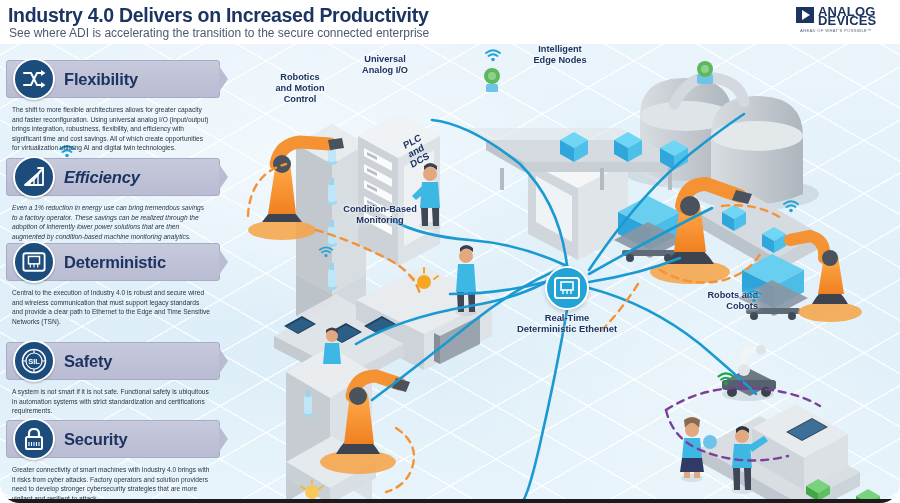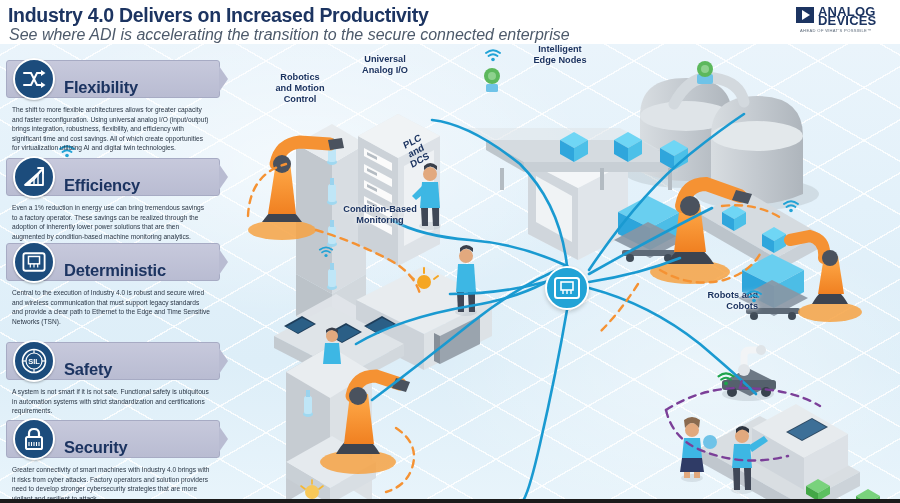--- a/index.html
+++ b/index.html
@@ -8,40 +8,40 @@
     width: 900px; height: 503px;
     font-family: "Liberation Sans", sans-serif;
     background: #ffffff;
     overflow: hidden;
   }
   #page {
     position: relative;
     width: 900px; height: 503px;
     overflow: hidden;
     background: #ffffff;
+    border-radius: 20px;
   }
 
   
   #header {
     position: absolute; left: 0; top: 0;
     width: 900px; height: 44px;
     background: #ffffff;
     z-index: 50;
   }
   #title {
     position: absolute; left: 8px; top: 4px;
     font-size: 19.5px; font-weight: bold;
     color: #1c3461; letter-spacing: -0.3px;
     white-space: nowrap;
   }
   #subtitle {
     position: absolute; left: 9px; top: 26px;
-    font-size: 16px; color: #4d5a6b;
+    font-size: 12px; color: #4d5a6b;
     white-space: nowrap;
-    font-style: italic;
   }
   
   #adi-logo {
     position: absolute; right: 8px; top: 6px;
     width: 96px; height: 30px;
   }
   #adi-mark {
     position: absolute; left: 0; top: 1px;
     width: 18px; height: 16px;
     background: #1c3461;
@@ -94,21 +94,21 @@
     width: 900px; height: 4px; background: #1b1b1b; z-index: 80;
   }
 
   
   .panel { position: absolute; left: 6px; width: 214px; z-index: 40; }
   .panel-head {
     position: relative; height: 38px;
     background: linear-gradient(180deg, #c7c9dc 0%, #b9bcd2 100%);
     border: 1px solid #a7abc4;
     border-radius: 3px;
-    display: flex; align-items: flex-end;
+    display: flex; align-items: center;
   }
   .panel-head::after {
     content: ""; position: absolute; right: -9px; top: 5px;
     width: 0; height: 0;
     border-left: 9px solid #b9bcd2;
     border-top: 13px solid transparent;
     border-bottom: 13px solid transparent;
   }
   .panel-icon {
     position: absolute; left: 6px; top: -3px;
@@ -553,20 +553,23 @@
       <svg width="26" height="22" viewBox="0 0 26 22">
         <rect x="1" y="1" width="24" height="20" rx="2.5" fill="none" stroke="#ffffff" stroke-width="2"></rect>
         <rect x="7" y="5" width="12" height="8" fill="none" stroke="#ffffff" stroke-width="1.6"></rect>
         <g stroke="#ffffff" stroke-width="1.4">
           <line x1="9" y1="13" x2="9" y2="17"></line>
           <line x1="13" y1="13" x2="13" y2="17"></line>
           <line x1="17" y1="13" x2="17" y2="17"></line>
         </g>
       </svg>
     </div>
+    <div id="hub-label">Real-Time
+Deterministic
+Ethernet</div>
 
     <svg class="wifi" style="left:58px; top:100px;" width="18" height="14" viewBox="0 0 18 14">
       <g fill="none" stroke="#22a3d6" stroke-width="1.9" stroke-linecap="round">
         <path d="M2 5 Q9 -0.5 16 5"></path>
           <path d="M4.5 8 Q9 4.5 13.5 8"></path>
       </g>
         <circle cx="9" cy="11.5" r="1.8" fill="#22a3d6"></circle>
     </svg>
     <svg class="wifi" style="left:484px; top:4px;" width="18" height="14" viewBox="0 0 18 14">
       <g fill="none" stroke="#22a3d6" stroke-width="1.9" stroke-linecap="round">
@@ -653,21 +656,21 @@
             </g>
             <path d="M19 1 L23.5 4 L19 7 Z" fill="#ffffff"></path>
             <path d="M19 13 L23.5 16 L19 19 Z" fill="#ffffff"></path>
           </svg>
         </div>
         <div class="panel-title">Flexibility</div>
       </div>
       <div class="panel-body">The shift to more flexible architectures allows for greater capacity and faster reconfiguration. Using universal analog I/O (input/output) brings integration, robustness, flexibility, and efficiency with significant time and cost savings. All of which create opportunities for virtualization utilizing AI and digital twin technologies.</div>
     </div>
 
-    <div class="panel" style="top:114px;">
+    <div class="panel" style="top:114px;font-style:italic;">
       <div class="panel-head">
         <div class="panel-icon">
           <svg width="24" height="22" viewBox="0 0 24 22">
             <path d="M3 19 L21 19 L21 3 Z" fill="none" stroke="#ffffff" stroke-width="1.8" stroke-linejoin="round"></path>
             <g stroke="#ffffff" stroke-width="1.4">
               <line x1="8" y1="19" x2="8" y2="15"></line>
               <line x1="12" y1="19" x2="12" y2="12"></line>
               <line x1="16" y1="19" x2="16" y2="9"></line>
             </g>
             <path d="M3 19 Q12 16 19 4" fill="none" stroke="#ffffff" stroke-width="1.8"></path>

